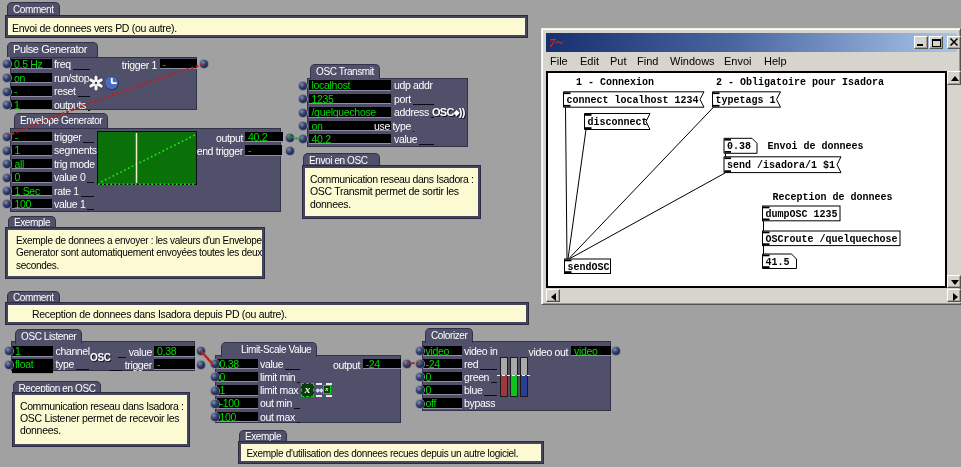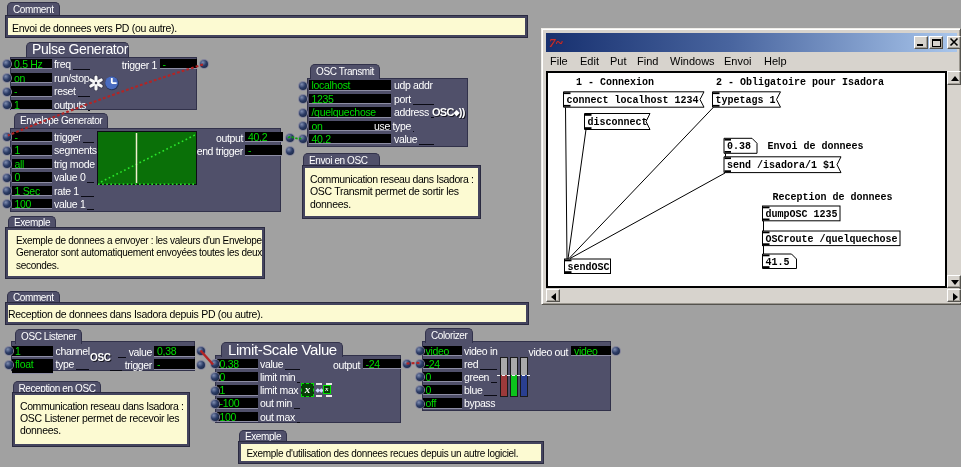--- a/index.html
+++ b/index.html
@@ -19,21 +19,21 @@
  background:radial-gradient(circle at 35% 30%,#7e8cb0 0%,#2c3c66 45%,#101c38 100%);
  box-shadow:0 0 0 1px #84849c}
 .note{position:absolute;background:#fcfad2;border:2px solid #44445e;color:#000;z-index:3;
  outline:1px solid #2a2a40;white-space:nowrap;letter-spacing:-0.3px;overflow:hidden}
 .wlab{position:absolute;color:#fff;font-size:11px;line-height:11px;white-space:nowrap;z-index:4}
 svg{position:absolute;z-index:5}
 </style></head><body>
 
 <div class="tab" style="left:7px;top:2px;padding:1px 5px 2px 5px;font-size:10px">Comment</div>
 <div class="note" style="left:6px;top:16px;width:521px;height:21px;line-height:13px;font-size:10.5px;padding:4px 4px">Envoi de donnees vers PD (ou autre).</div>
-<div class="tab" style="left:26px;top:42px;padding:1px 0 2px 5px;font-size:14px">Pulse Generator</div>
+<div class="tab" style="left:7px;top:42px;padding:1px 10px 2px 5px;font-size:11px">Pulse Generator</div>
 <div class="abody" style="left:10px;top:57px;width:187px;height:53px"></div>
 <div class="vb" style="left:11px;top:58.5px;width:41px;height:10.5px">0,5 Hz</div>
 <div class="lb" style="left:54px;top:58.5px;width:36px">
     <span>freq</span>
     <i></i>
   </div>
 <div class="pt" style="left:3px;top:60.0px"></div>
 <div class="vb" style="left:11px;top:72.5px;width:41px;height:10.5px">on</div>
 <div class="lb" style="left:54px;top:72.5px;width:36px">
     <span>run/stop</span>
@@ -165,21 +165,21 @@
     <span>value</span>
     <i></i>
   </div>
 <div class="pt" style="left:298.5px;top:135.0px"></div>
 <div class="wlab" style="left:432px;top:106.5px;font-weight:bold;font-size:11px;letter-spacing:-0.7px;text-shadow:1px 1px 0 #15151f">OSC<span style="font-size:7.5px;vertical-align:1px">◆</span>))</div>
 <div class="tab" style="left:303px;top:152.5px;padding:1px 11px 2px 5px;font-size:10px">Envoi en OSC</div>
 <div class="note" style="left:303px;top:166px;width:177px;height:52px;line-height:12.4px;font-size:10.5px;padding:5px 5px"><span style="letter-spacing:-0.4px">Communication reseau dans Isadora :</span><br>OSC Transmit permet de sortir les<br>donnees.</div>
 <div class="tab" style="left:8px;top:216px;padding:0px 5px 1px 5px;font-size:10px">Exemple</div>
 <div class="note" style="left:6px;top:228px;width:258px;height:50px;line-height:12.4px;font-size:10px;padding:5px 8px">Exemple de donnees a envoyer : les valeurs d'un Envelope<br>Generator sont automatiquement envoyées toutes les deux<br>secondes.</div>
 <div class="tab" style="left:7px;top:290.5px;padding:0px 5px 1px 5px;font-size:10px">Comment</div>
-<div class="note" style="left:6px;top:303px;width:522px;height:21px;line-height:13px;font-size:10.5px;padding:3px 0">Reception de donnees dans Isadora depuis PD (ou autre).</div>
+<div class="note" style="left:6px;top:303px;width:522px;height:21px;line-height:13px;font-size:10.5px;padding:3px 24px">Reception de donnees dans Isadora depuis PD (ou autre).</div>
 <div class="tab" style="left:15px;top:328.5px;padding:1px 5px 2px 5px;font-size:10px">OSC Listener</div>
 <div class="abody" style="left:11px;top:341px;width:184px;height:30px"></div>
 <div class="vb" style="left:12px;top:345.5px;width:41px;height:11px">1</div>
 <div class="lb" style="left:55.5px;top:345.5px;width:33px">
     <span>channel</span>
     <i></i>
   </div>
 <div class="pt" style="left:4.5px;top:347.0px"></div>
 <div class="vb" style="left:12px;top:359px;width:41px;height:15px">float</div>
 <div class="lb" style="left:55.5px;top:359px;width:33px">
@@ -195,21 +195,21 @@
 <div class="vb" style="left:154px;top:345.5px;width:41px;height:11px">0,38</div>
 <div class="pt" style="left:196.5px;top:347px"></div>
 <div class="lb rl" style="left:109px;top:360px;width:43px">
     <i></i>
     <span>trigger</span>
   </div>
 <div class="vb" style="left:154px;top:359px;width:41px;height:11px">-</div>
 <div class="pt" style="left:196.5px;top:360.5px"></div>
 <div class="tab" style="left:12.5px;top:380.5px;padding:1px 5px 2px 5px;font-size:10px">Reception en OSC</div>
 <div class="note" style="left:13px;top:392.5px;width:176px;height:53px;line-height:12.4px;font-size:10.5px;padding:5px 5px"><span style="letter-spacing:-0.4px">Communication reseau dans Isadora :</span><br>OSC Listener permet de recevoir les<br>donnees.</div>
-<div class="tab" style="left:221px;top:342px;padding:1px 5px 2px 6px;font-size:15px">Limit-Scale Value</div>
+<div class="tab" style="left:221px;top:342px;padding:1px 5px 2px 19px;font-size:10px">Limit-Scale Value</div>
 <div class="abody" style="left:215px;top:354.5px;width:186px;height:68.5px"></div>
 <div class="vb" style="left:216.5px;top:358.5px;width:41px;height:10.5px">0,38</div>
 <div class="lb" style="left:260px;top:358.5px;width:40px">
     <span>value</span>
     <i></i>
   </div>
 <div class="pt" style="left:210.5px;top:360.0px"></div>
 <div class="vb" style="left:216.5px;top:371.5px;width:41px;height:10.5px">0</div>
 <div class="lb" style="left:260px;top:371.5px;width:40px">
     <span>limit min</span>

